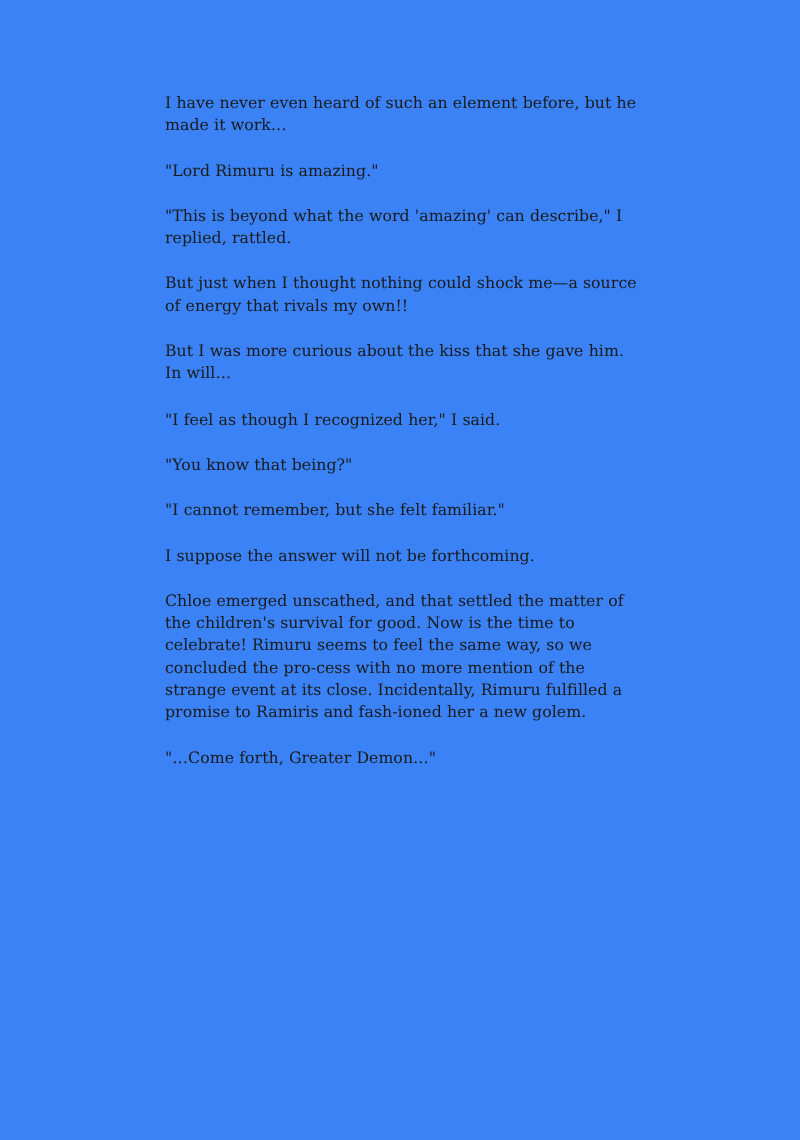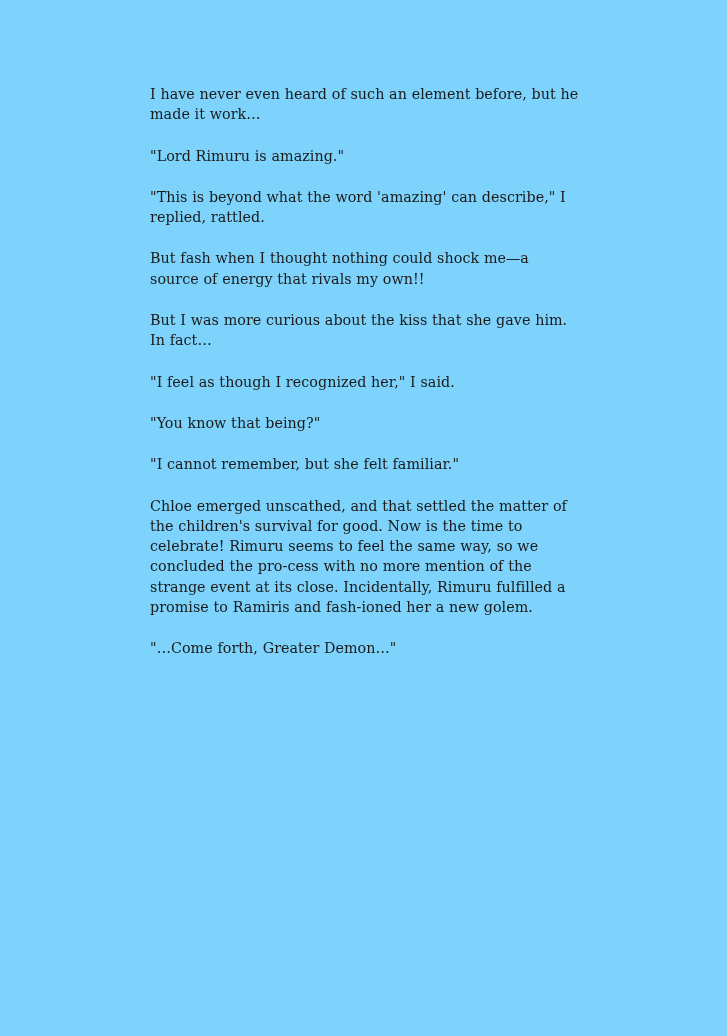--- a/index.html
+++ b/index.html
@@ -10,21 +10,21 @@
   body {
     width: 727px;
     height: 1036px;
     overflow: hidden;
     font-family: "DejaVu Serif", serif;
   }
   .page {
     position: relative;
     width: 727px;
     height: 1036px;
-    background: #7dd3fc;
+    background: #3b82f6;
   }
   .text-column {
     position: absolute;
     left: 150px;
     top: 84px;
     width: 432px;
   }
   .para {
     margin: 0 0 21px 0;
     font-family: "DejaVu Serif", serif;
@@ -40,21 +40,22 @@
   }
 </style>
 </head>
 <body>
 
 <div class="page">
   <div class="text-column">
     <p class="para">I have never even heard of such an element before, but he made it work…</p>
     <p class="para">"Lord Rimuru is amazing."</p>
     <p class="para">"This is beyond what the word 'amazing' can describe," I replied, rattled.</p>
-    <p class="para">But fash when I thought nothing could shock me—a source of energy that rivals my own!!</p>
-    <p class="para">But I was more curious about the kiss that she gave him. In fact…</p>
+    <p class="para">But just when I thought nothing could shock me—a source of energy that rivals my own!!</p>
+    <p class="para">But I was more curious about the kiss that she gave him. In will…</p>
     <p class="para">"I feel as though I recognized her," I said.</p>
     <p class="para">"You know that being?"</p>
     <p class="para">"I cannot remember, but she felt familiar."</p>
+    <p class="para">I suppose the answer will not be forthcoming.</p>
     <p class="para">Chloe emerged unscathed, and that settled the matter of the children's survival for good. Now is the time to celebrate! Rimuru seems to feel the same way, so we concluded the pro-cess with no more mention of the strange event at its close. Incidentally, Rimuru fulfilled a promise to Ramiris and fash-ioned her a new golem.</p>
     <p class="para">"…Come forth, Greater Demon…"</p>
   </div>
 </div>
 
 </body></html>

